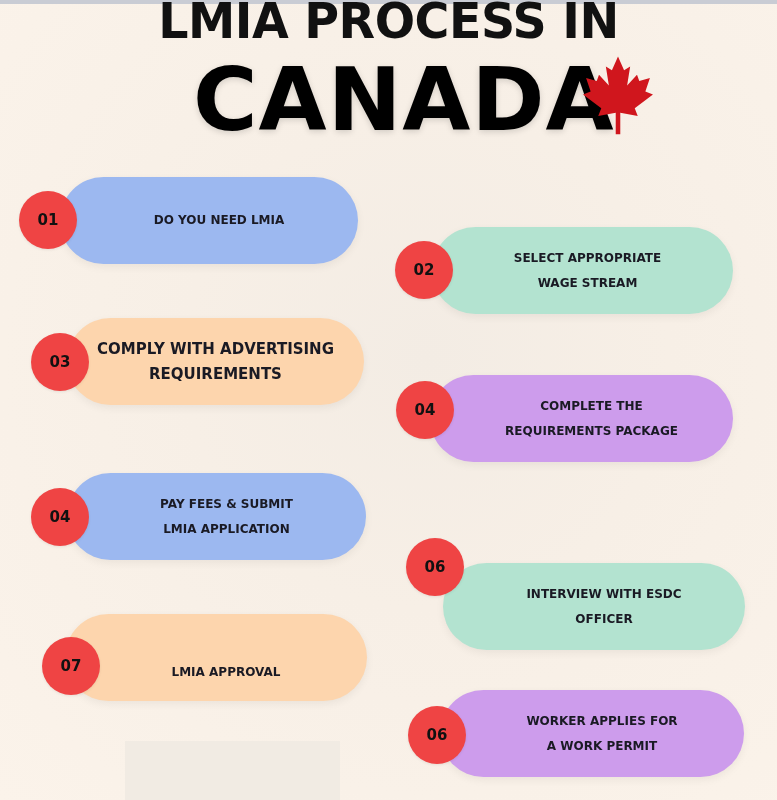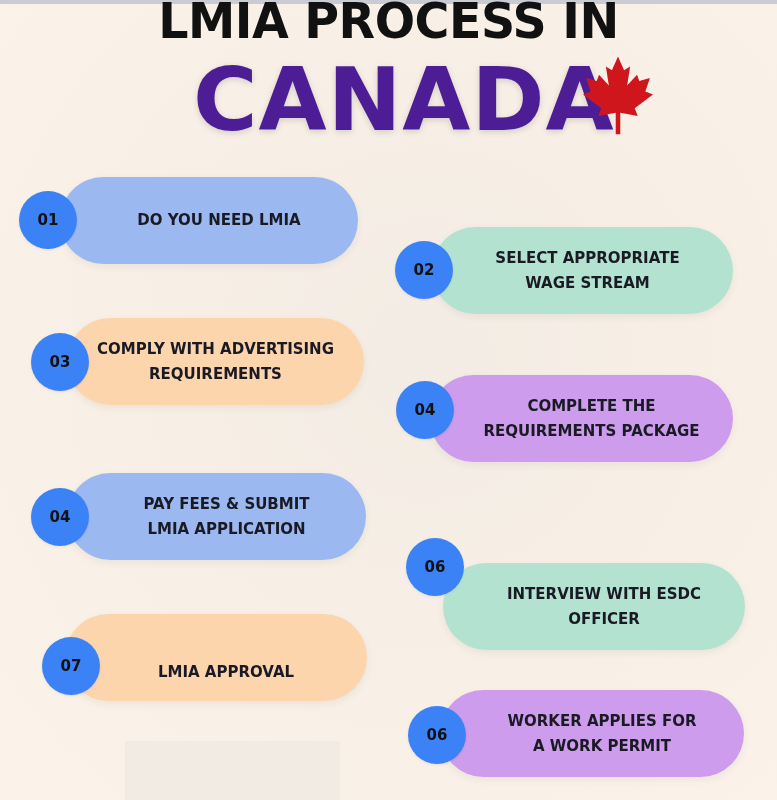--- a/index.html
+++ b/index.html
@@ -14,39 +14,39 @@
   }
   .title-line1 {
     position: absolute; left: 0; width: 777px; top: -8px; text-align: center;
     font-family: "DejaVu Sans", sans-serif; font-weight: bold;
     font-size: 50px; color: #111111; letter-spacing: -0.5px;
     transform: scaleX(0.95);
   }
   .title-line2 {
     position: absolute; left: 193px; top: 50px;
     font-family: "DejaVu Sans", sans-serif; font-weight: bold;
-    font-size: 88px; line-height: 100px; color: #4c1d95; letter-spacing: 1px;
+    font-size: 88px; line-height: 100px; color: #000000; letter-spacing: 1px;
     text-shadow: 0 2px 6px rgba(0,0,0,0.15);
   }
   .leaf {
     position: absolute; left: 580px; top: 55px; width: 76px; height: 80px;
   }
   .step {
     position: absolute; height: 87px; border-radius: 44px;
     display: flex; align-items: center; justify-content: center;
     box-shadow: 0 3px 8px rgba(0,0,0,0.06);
   }
   .step-label {
     font-family: "DejaVu Sans", sans-serif; font-weight: bold;
-    font-size: 15px; line-height: 25px; color: #1a1a24; text-align: center;
+    font-size: 12px; line-height: 25px; color: #1a1a24; text-align: center;
     white-space: pre-line; padding-left: 30px;
   }
   .num {
     position: absolute; width: 58px; height: 58px; border-radius: 50%;
-    background: #3b82f6; display: flex; align-items: center; justify-content: center;
+    background: #ef4444; display: flex; align-items: center; justify-content: center;
     font-family: "DejaVu Sans", sans-serif; font-weight: bold; font-size: 15px; color: #111;
     box-shadow: 0 1px 3px rgba(0,0,0,0.08);
   }
   .blue { background: #9cb8f0; }
   .green { background: #b3e3d0; }
   .peach { background: #fdd5ad; }
   .purple { background: #cd9cec; }
   .bottom-patch {
     position: absolute; left: 125px; top: 741px; width: 215px; height: 59px;
     background: #f1ebe3;

